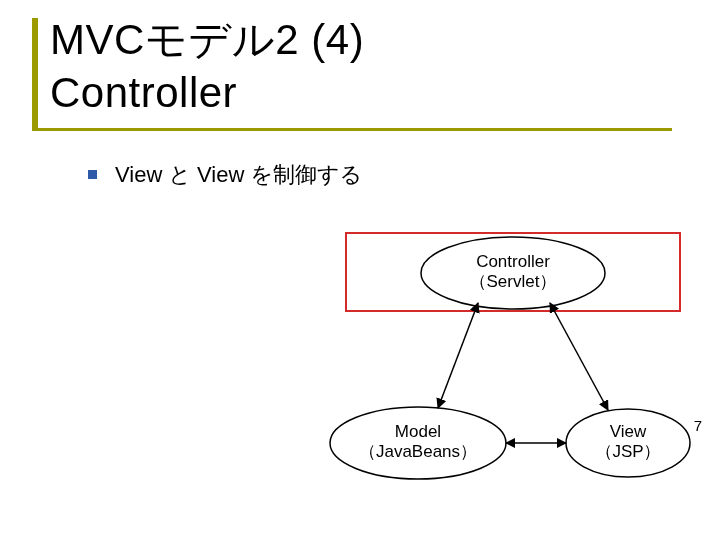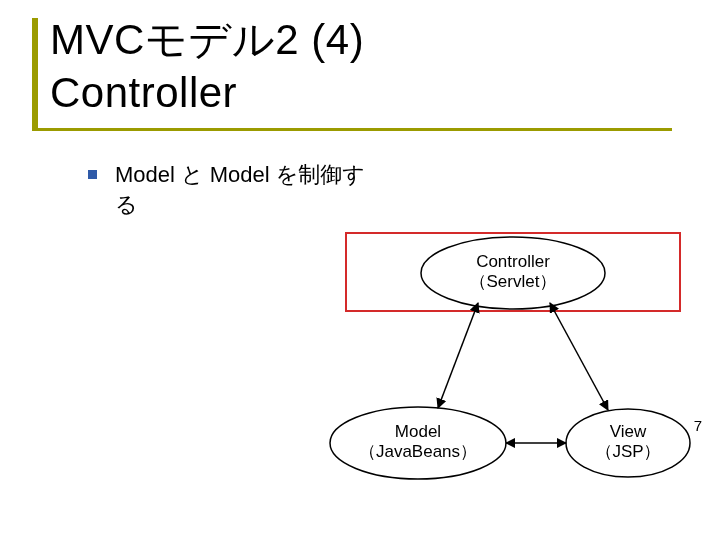--- a/index.html
+++ b/index.html
@@ -91,21 +91,21 @@
   <div class="underline"></div>
 
   <div class="title">
     <span>MVCモデル2 (4)</span><br>
     <span>Controller</span>
   </div>
 
   <div class="bullets">
     <div class="bullet-row">
       <div class="sq"></div>
-      <div class="txt">Model と Model を制御する</div>
+      <div class="txt">View と View を制御する</div>
     </div>
   </div>
 
   <div class="diagram">
     <svg width="370" height="280" viewBox="0 0 370 280">
 
       <rect x="18" y="8" width="334" height="78" fill="none" stroke="#d42a2a" stroke-width="2"></rect>
 
       <ellipse cx="185" cy="48" rx="92" ry="36" fill="#ffffff" stroke="#000" stroke-width="1.5"></ellipse>
       <text x="185" y="42" text-anchor="middle" font-size="17">Controller</text>

